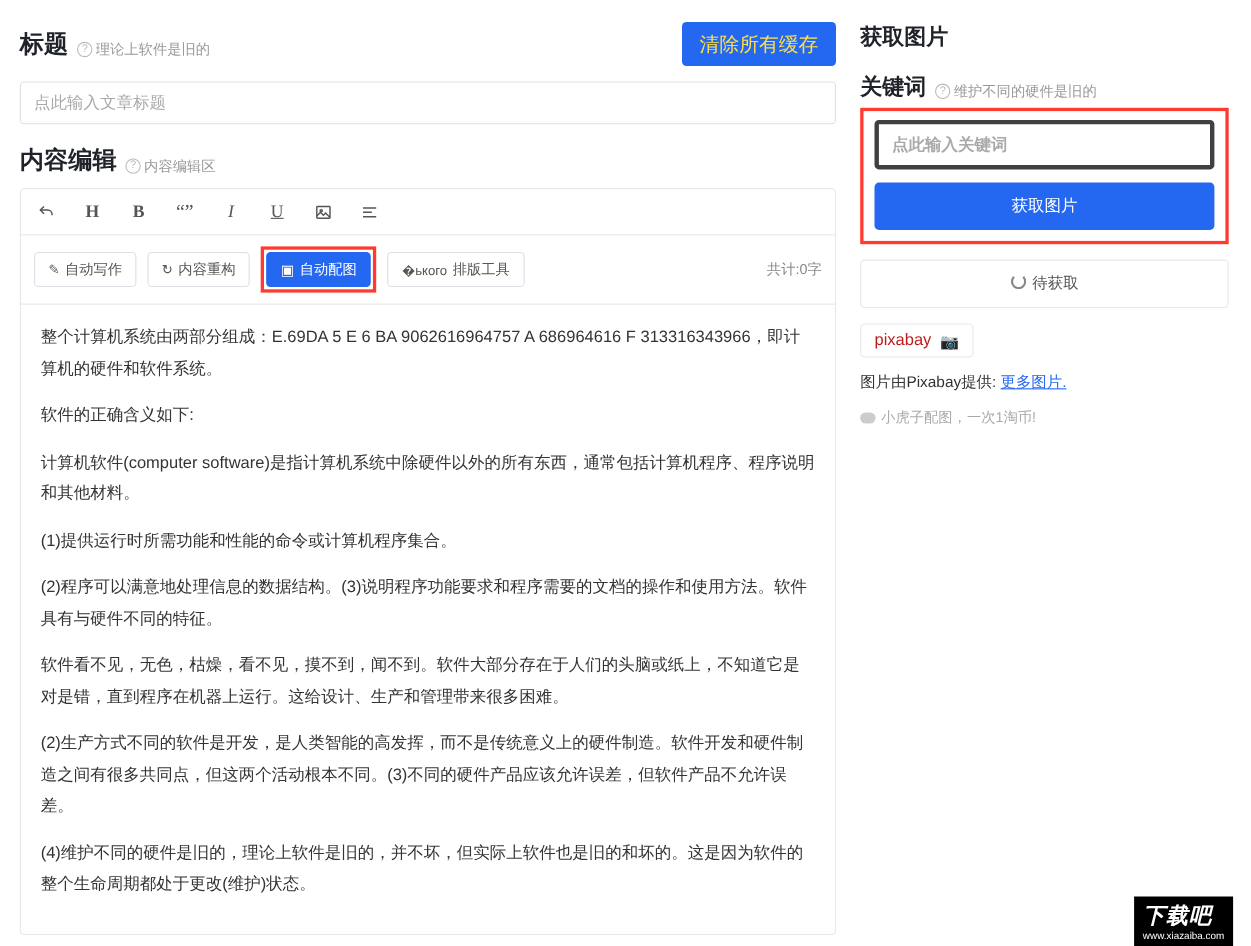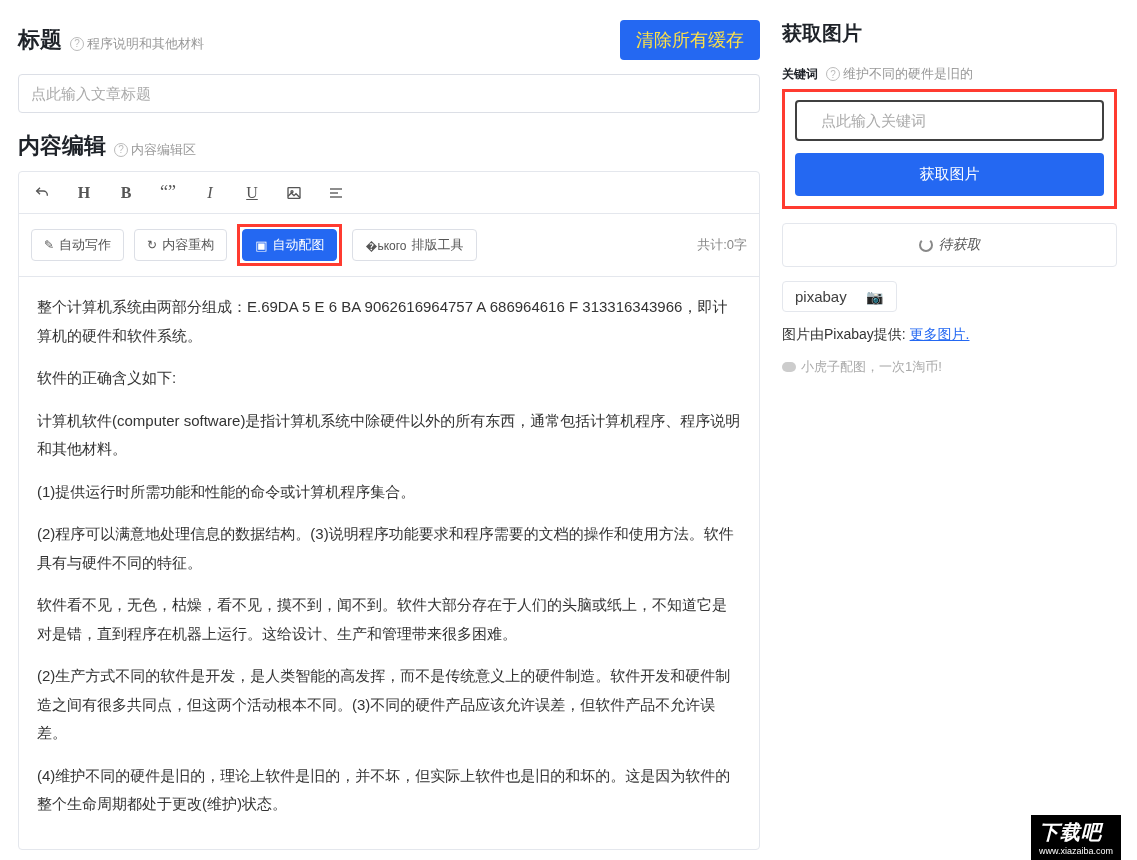--- a/index.html
+++ b/index.html
@@ -31,30 +31,30 @@
 .btn-active { background: #2468f2; color: #fff; border: 1px solid #2468f2; border-radius: 4px; padding: 6px 12px; font-size: 13px; cursor: pointer; display: inline-flex; align-items: center; gap: 5px; margin-right: 10px; }
 .highlight-box { border: 3px solid #ff3b30; padding: 2px; display: inline-flex; margin-right: 10px; }
 .char-count { margin-left: auto; color: #888; font-size: 13px; }
 
 .editor-content { padding: 16px 18px; color: #333; font-size: 15px; line-height: 1.9; }
 .editor-content p { margin-bottom: 14px; }
 
 
 .side-title { font-size: 20px; font-weight: 600; color: #1f2329; margin-bottom: 18px; }
 .side-label-row { display: flex; align-items: baseline; gap: 8px; margin-bottom: 0; }
-.side-label { font-size: 12px; font-weight: 600; color: #1f2329; }
+.side-label { font-size: 20px; font-weight: 600; color: #1f2329; }
 .highlight-sidebar { border: 3px solid #ff3b30; padding: 8px 10px 10px 10px; margin-top: 6px; }
-.side-input { width: 100%; border: 2px solid #404040; border-radius: 4px; padding: 10px 24px; font-size: 15px; margin-bottom: 12px; outline: none; }
+.side-input { width: 100%; border: 4px solid #404040; border-radius: 4px; padding: 10px 12px; font-size: 15px; margin-bottom: 12px; outline: none; font-weight: bold; }
 .side-input::placeholder { color: #aaa; }
 .btn-wide { width: 100%; background: #2468f2; color: #fff; border: none; border-radius: 4px; padding: 12px 0; font-size: 15px; cursor: pointer; }
 
-.status-box { border: 1px solid #e4e7ed; border-radius: 4px; padding: 12px 0; text-align: center; margin-top: 14px; color: #555; font-size: 14px; display: flex; align-items: center; justify-content: center; gap: 6px; font-style: italic; }
+.status-box { border: 1px solid #e4e7ed; border-radius: 4px; padding: 12px 0; text-align: center; margin-top: 14px; color: #555; font-size: 14px; display: flex; align-items: flex-start; justify-content: center; gap: 6px; }
 .spinner-icon { width: 14px; height: 14px; border: 2px solid #888; border-top-color: transparent; border-radius: 50%; display: inline-block; }
 
-.pixabay-badge { border: 1px solid #e4e7ed; border-radius: 4px; padding: 6px 12px; display: inline-flex; align-items: center; gap: 20px; margin-top: 14px; font-family: Arial, sans-serif; font-size: 15px; color: #404040; }
+.pixabay-badge { border: 1px solid #e4e7ed; border-radius: 4px; padding: 6px 12px; display: inline-flex; align-items: center; gap: 8px; margin-top: 14px; font-family: Arial, sans-serif; font-size: 15px; color: #b91c1c; }
 .pixabay-badge .camera { font-size: 14px; }
 
 .credit-row { margin-top: 14px; font-size: 14px; color: #333; }
 .credit-row a { color: #2468f2; text-decoration: underline; }
 
 .footer-note { margin-top: 14px; color: #aaa; font-size: 13px; display: flex; align-items: center; gap: 5px; }
 .cloud-icon { width: 14px; height: 10px; background: #ccc; border-radius: 10px; position: relative; }
 
 
 .watermark { position: absolute; right: 16px; bottom: 0; background: #000; color: #fff; padding: 4px 8px; font-size: 20px; font-weight: bold; font-style: italic; letter-spacing: 1px; }
@@ -65,21 +65,21 @@
 <body>
 
 <div class="container">
   <div class="main">
     
     <div class="section-header">
       <div class="section-title-group">
         <span class="section-title">标题</span>
         <span class="section-hint">
           <span class="hint-icon">?</span>
-          <span>程序说明和其他材料</span>
+          <span>理论上软件是旧的</span>
         </span>
       </div>
       <button class="btn-primary">清除所有缓存</button>
     </div>
     <input class="input-full" type="text" placeholder="点此输入文章标题" style="">
 
     
     <div class="section-header" style="margin-bottom:10px;">
       <div class="section-title-group">
         <span class="section-title">内容编辑</span>

